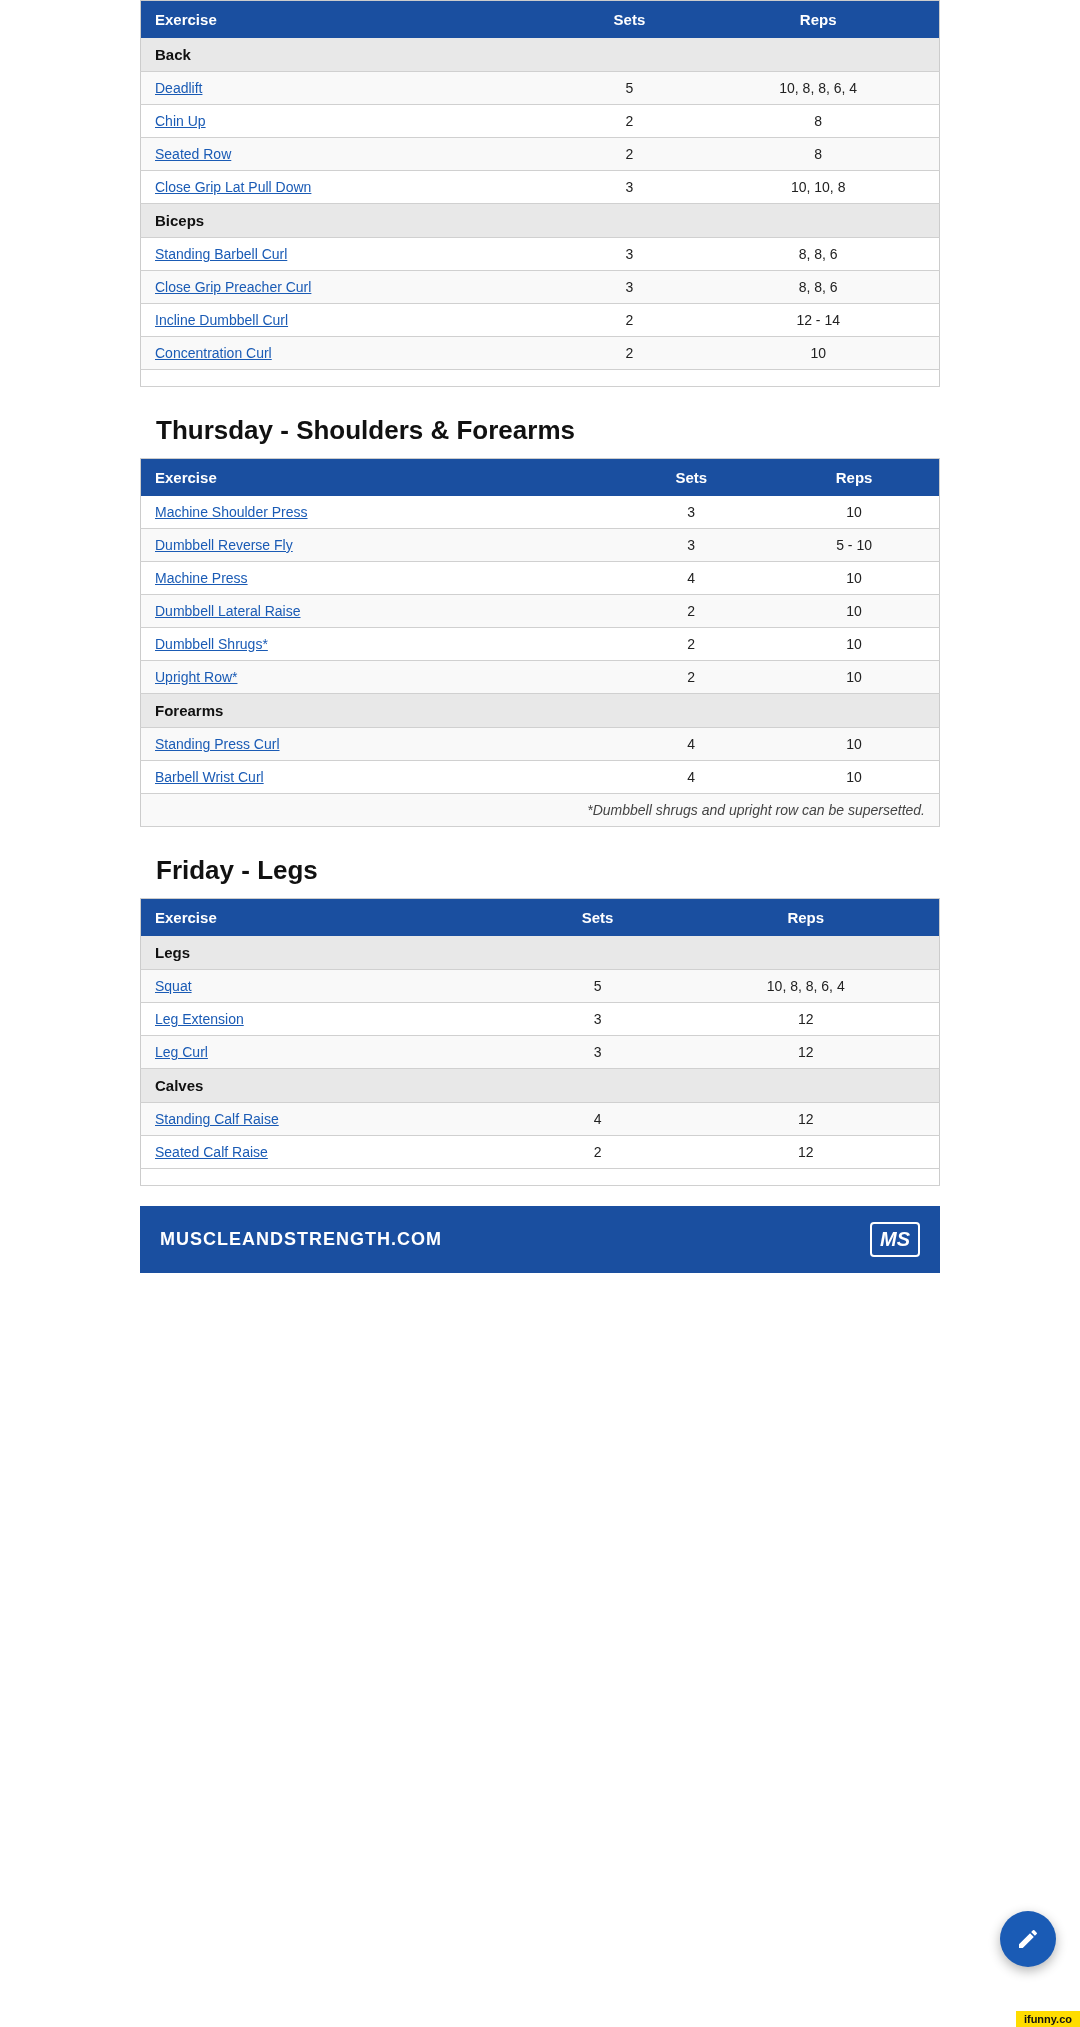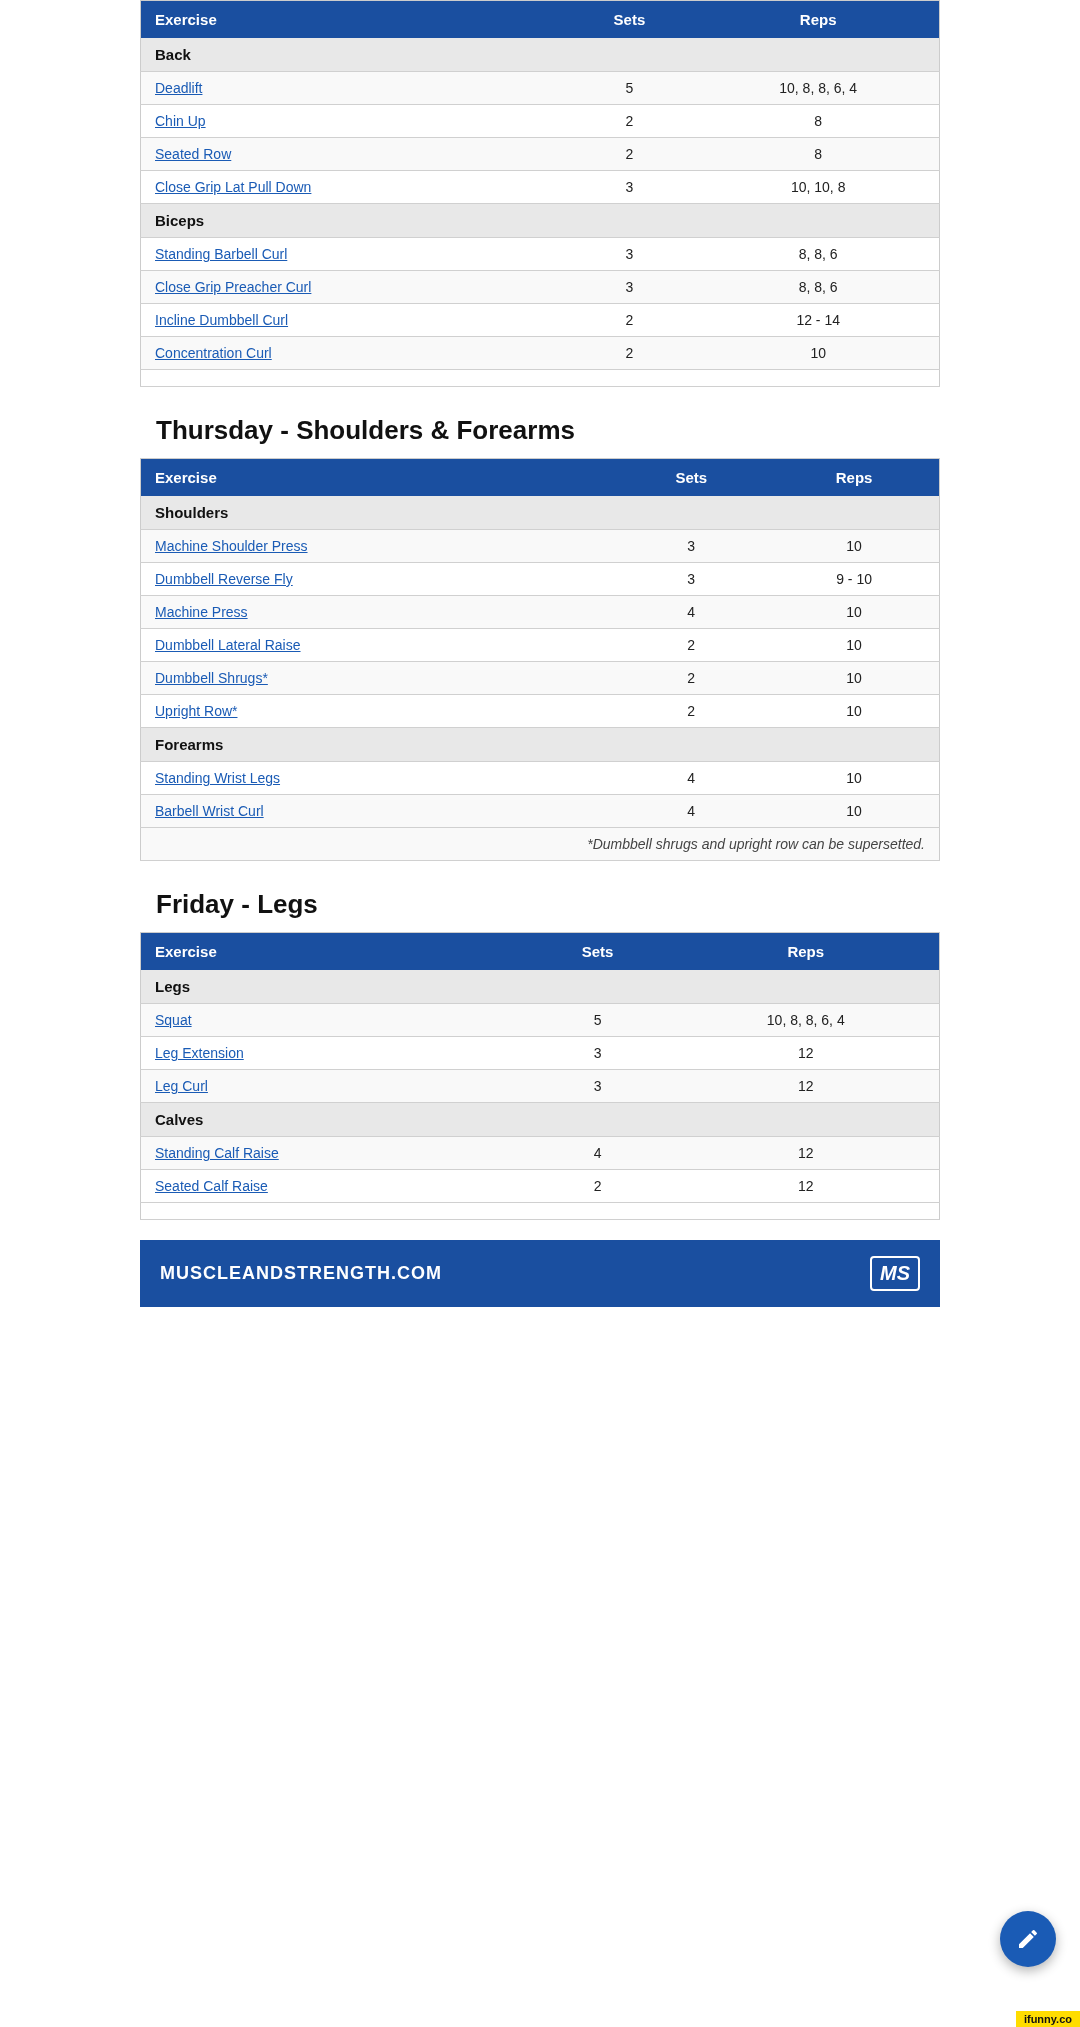--- a/index.html
+++ b/index.html
@@ -223,32 +223,29 @@
     <div class="section-title">Thursday - Shoulders &amp; Forearms</div>
     <table class="workout-table">
       <thead>
         <tr>
           <th>Exercise</th>
           <th class="center">Sets</th>
           <th class="center">Reps</th>
         </tr>
       </thead>
       <tbody id="shoulders-forearms-tbody">
-      <tr class="category-row">
-            <td colspan="3">Shoulders</td>
-          </tr>
           <tr>
         <td><a>Machine Shoulder Press</a></td>
         <td class="center">3</td>
         <td class="center">10</td>
       </tr>
           <tr>
         <td><a>Dumbbell Reverse Fly</a></td>
         <td class="center">3</td>
-        <td class="center">9 - 10</td>
+        <td class="center">5 - 10</td>
       </tr>
           <tr>
         <td><a>Machine Press</a></td>
         <td class="center">4</td>
         <td class="center">10</td>
       </tr>
           <tr>
         <td><a>Dumbbell Lateral Raise</a></td>
         <td class="center">2</td>
         <td class="center">10</td>
@@ -260,21 +257,21 @@
       </tr>
           <tr>
         <td><a>Upright Row*</a></td>
         <td class="center">2</td>
         <td class="center">10</td>
       </tr>
           <tr class="category-row">
             <td colspan="3">Forearms</td>
           </tr>
           <tr>
-        <td><a>Standing Wrist Legs</a></td>
+        <td><a>Standing Press Curl</a></td>
         <td class="center">4</td>
         <td class="center">10</td>
       </tr>
           <tr>
         <td><a>Barbell Wrist Curl</a></td>
         <td class="center">4</td>
         <td class="center">10</td>
       </tr>
           <tr class="note-row">
             <td colspan="3">*Dumbbell shrugs and upright row can be supersetted.</td>

